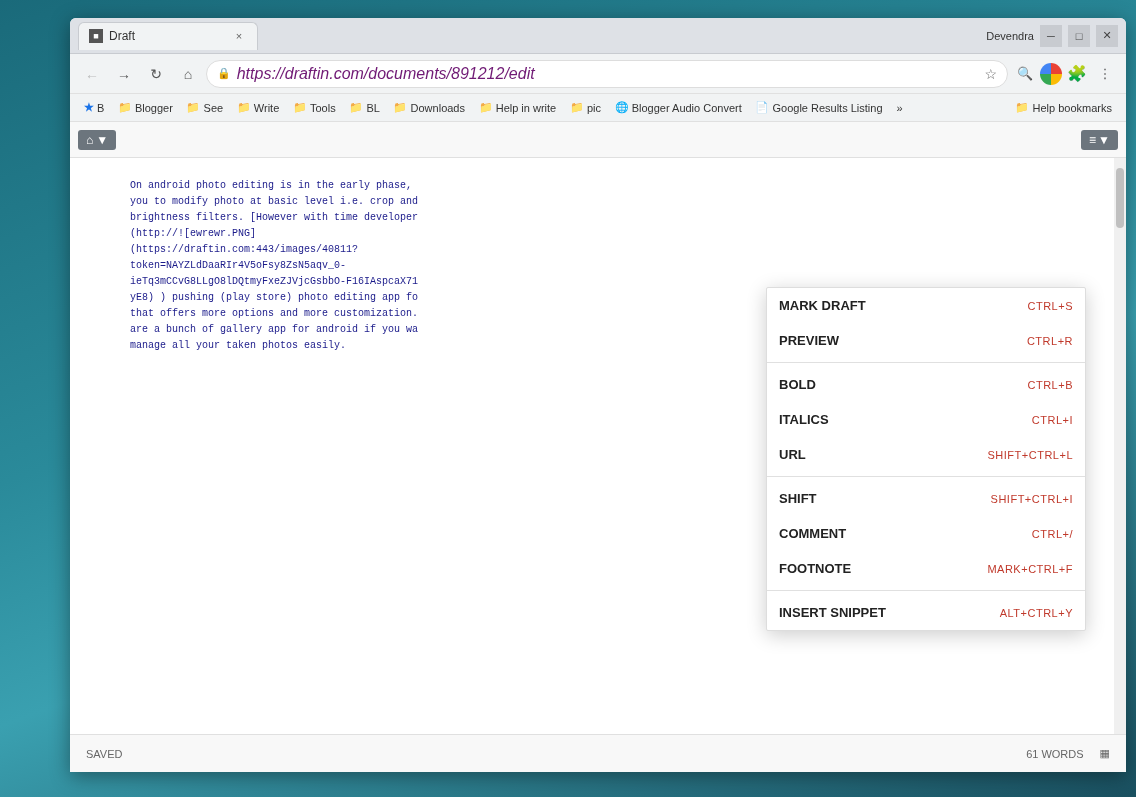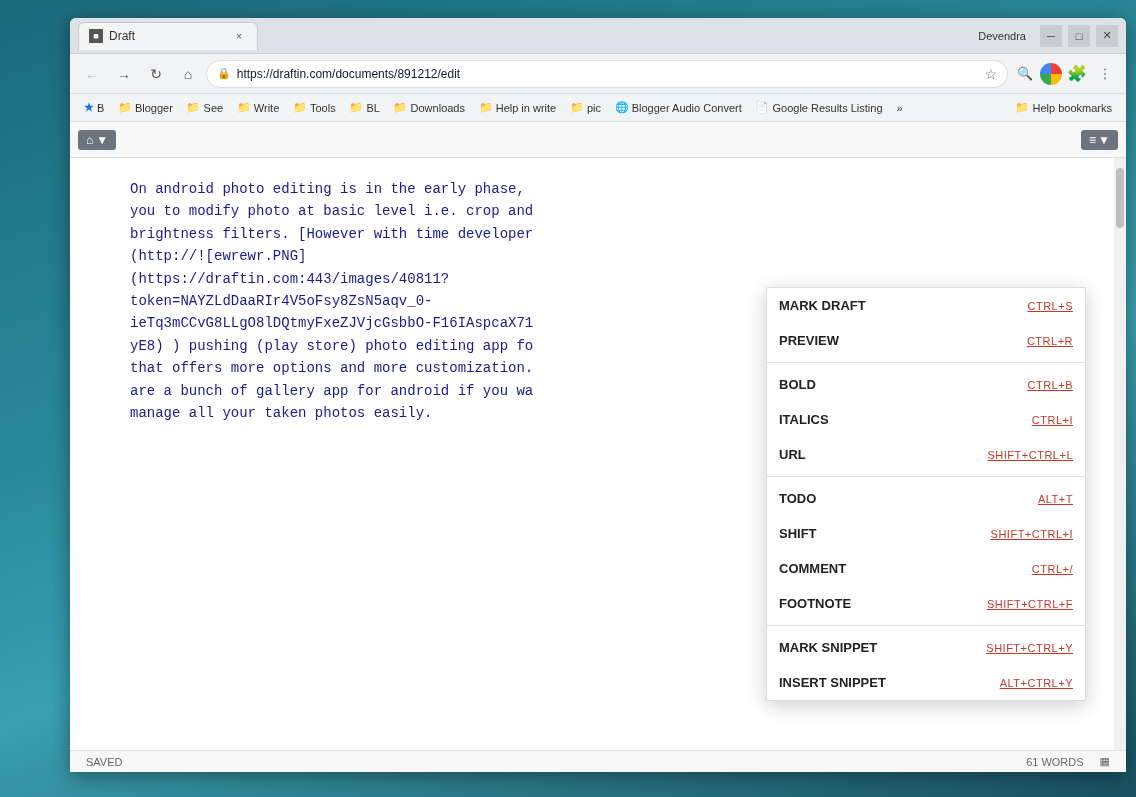--- a/index.html
+++ b/index.html
@@ -153,23 +153,24 @@
       gap: 6px;
       font-size: 12px;
     }
 
     .lock-icon {
       color: #4CAF50;
       font-size: 11px;
     }
 
     .url-text {
-      color: #0f172a;
-      font-size: 12px;
+      color: #701a75;
+      font-size: 16px;
       flex: 1;
+      font-style: italic;
     }
 
     .nav-icons {
       display: flex;
       align-items: center;
       gap: 2px;
     }
 
     .nav-icon-btn {
       width: 26px;
@@ -266,21 +267,21 @@
       display: flex;
       align-items: center;
       gap: 2px;
     }
 
     
     .editor-area {
       flex: 1;
       padding: 20px 60px;
       font-family: 'Courier New', monospace;
-      font-size: 14px;
+      font-size: 10px;
       color: #1a1a8a;
       line-height: 1.6;
       overflow: auto;
       position: relative;
     }
 
     .editor-content p {
       margin-bottom: 8px;
       line-height: 1.6;
     }
@@ -313,34 +314,33 @@
       height: 1px;
       background: #e0e0e0;
       margin: 4px 0;
     }
 
     .shortcut {
       font-size: 11px;
       color: #c0392b;
       font-weight: 400;
       letter-spacing: 0.5px;
-      text-decoration: underline;
     }
 
     
     .status-bar {
       display: flex;
       align-items: center;
       justify-content: space-between;
       padding: 0 16px;
       background: #f8f8f8;
       border-top: 1px solid #e0e0e0;
       font-size: 11px;
       color: #666;
-      height: 22px;
+      height: 38px;
     }
 
     .scrollbar-track {
       position: absolute;
       right: 0;
       top: 0;
       bottom: 0;
       width: 12px;
       background: #f0f0f0;
     }
@@ -367,21 +367,21 @@
     <div class="tab">
       <div class="tab-favicon">
         <span>■</span>
       </div>
       <span>Draft</span>
       <span class="tab-close">×</span>
     </div>
     <div class="new-tab-area"></div>
 
     <div class="window-controls">
-      <span style="font-size:11px;color:#333;margin-right:8px;">Devendra</span>
+      <span style="font-size:11px;color:#333;">Devendra</span>
       <button class="win-btn">─</button>
       <button class="win-btn">□</button>
       <button class="win-btn close">✕</button>
     </div>
   </div>
 
   <div class="nav-bar">
     <button class="nav-btn disabled">←</button>
     <button class="nav-btn">→</button>
     <button class="nav-btn">↻</button>
@@ -505,40 +505,32 @@
       <div class="menu-item">
         <span>ITALICS</span>
         <span class="shortcut">CTRL+I</span>
       </div>
       <div class="menu-item">
         <span>URL</span>
         <span class="shortcut">SHIFT+CTRL+L</span>
       </div>
       <div class="menu-separator"></div>
       <div class="menu-item">
-        <span>TODO</span>
-        <span class="shortcut">ALT+T</span>
-      </div>
-      <div class="menu-item">
         <span>SHIFT</span>
         <span class="shortcut">SHIFT+CTRL+I</span>
       </div>
       <div class="menu-item">
         <span>COMMENT</span>
         <span class="shortcut">CTRL+/</span>
       </div>
       <div class="menu-item">
         <span>FOOTNOTE</span>
-        <span class="shortcut">SHIFT+CTRL+F</span>
+        <span class="shortcut">MARK+CTRL+F</span>
       </div>
       <div class="menu-separator"></div>
-      <div class="menu-item">
-        <span>MARK SNIPPET</span>
-        <span class="shortcut">SHIFT+CTRL+Y</span>
-      </div>
       <div class="menu-item">
         <span>INSERT SNIPPET</span>
         <span class="shortcut">ALT+CTRL+Y</span>
       </div>
     </div>
 
     <div class="status-bar">
       <span>SAVED</span>
       <div style="display:flex;align-items:center;gap:16px;">
         <span>61 WORDS</span>

